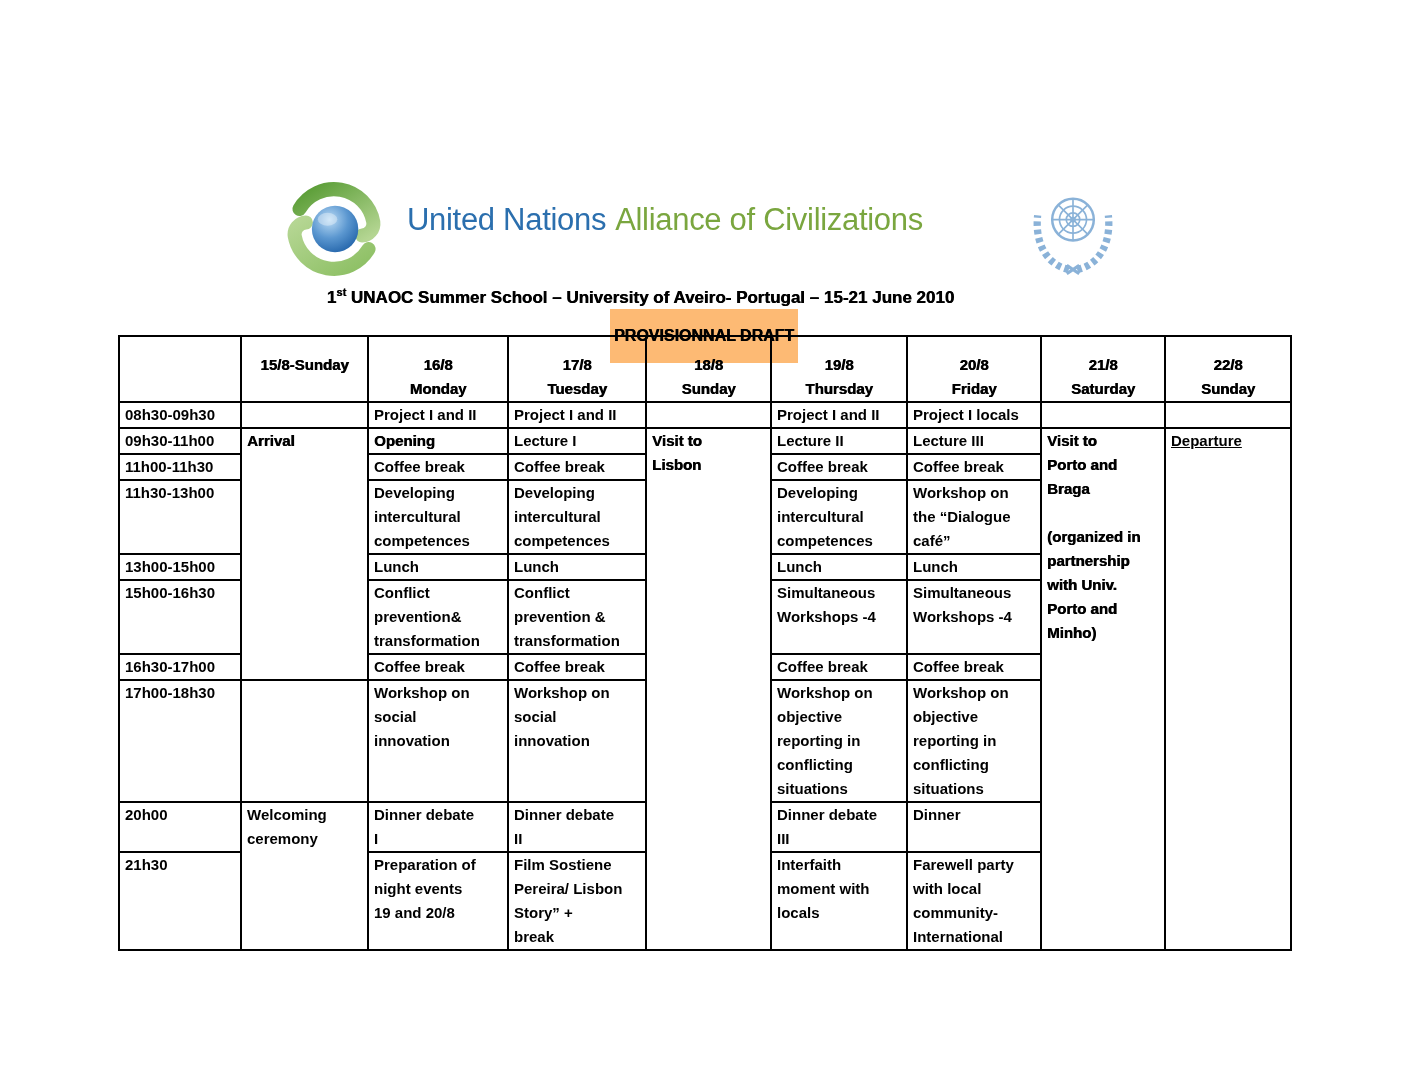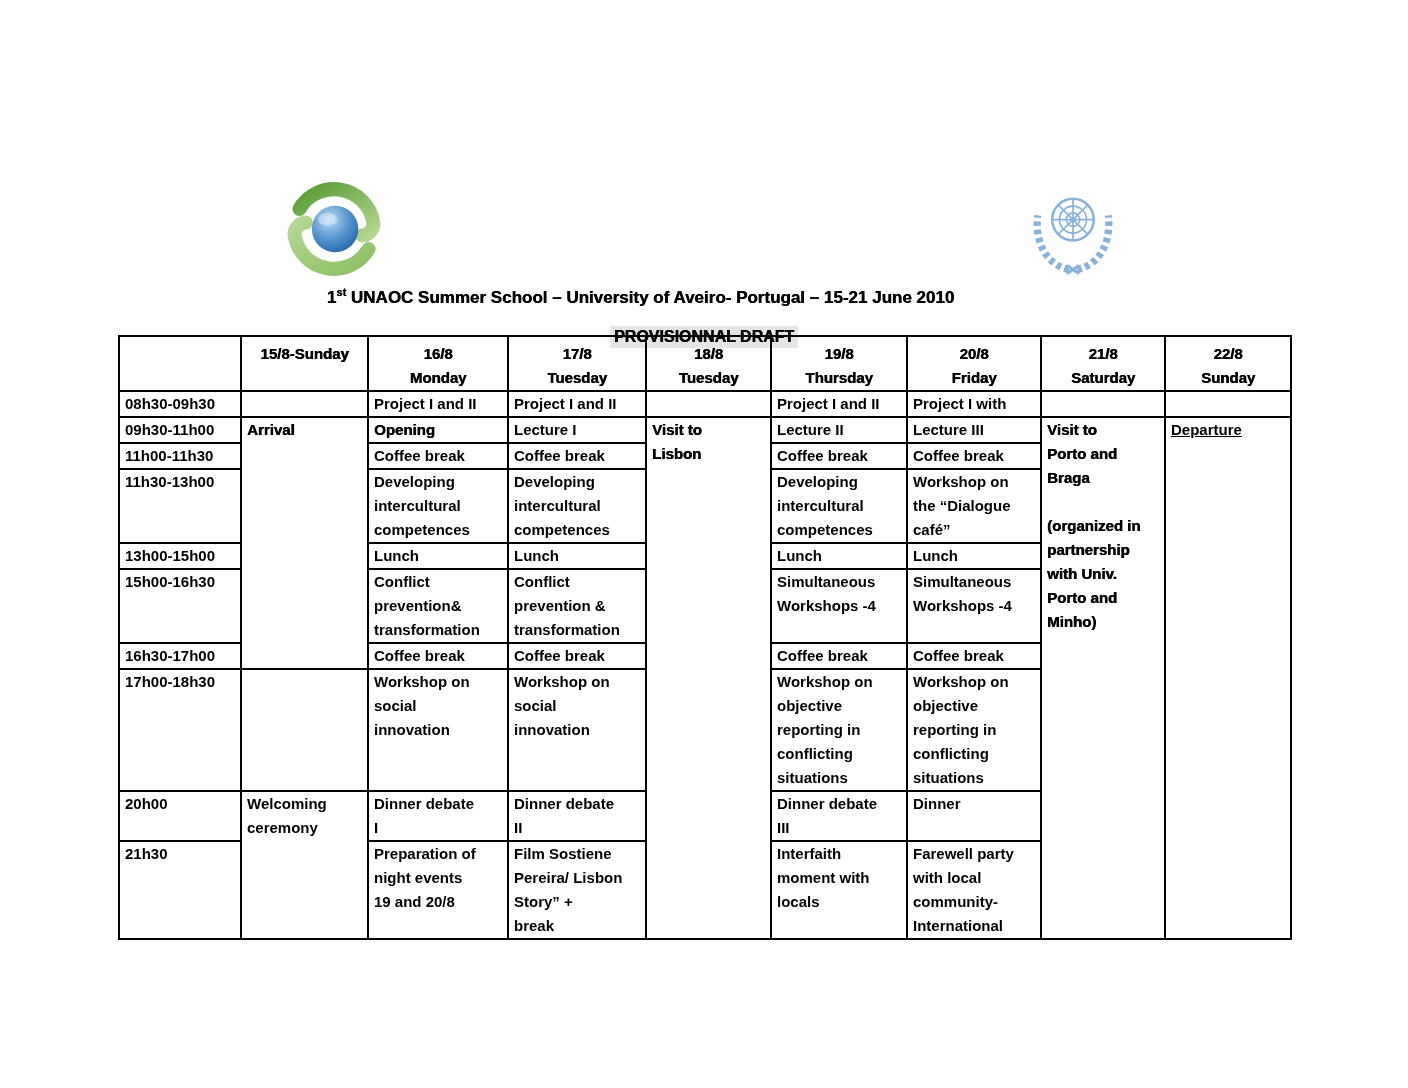--- a/index.html
+++ b/index.html
@@ -11,30 +11,30 @@
   
   .unaoc-logo{position:absolute;left:276px;top:175px;width:116px;height:108px;}
   .un-emblem{position:absolute;left:1018px;top:178px;width:110px;height:104px;}
   .brand{position:absolute;left:407px;top:202px;font-size:31px;letter-spacing:-0.3px;white-space:nowrap;font-weight:normal;}
   .brand-blue{color:#2b6fae;}
   .brand-green{color:#7aa63f;margin-left:9px;}
   .doc-title{position:absolute;left:0;top:286px;width:1281px;text-align:center;
     font-size:17px;font-weight:bold;text-shadow:0.5px 0 currentColor;}
   .doc-title sup{font-size:11px;}
   .draft-row{position:absolute;left:0;top:309px;width:1408px;text-align:center;}
-  .draft-badge{display:inline-block;background:#e5e5e5;color:#000;font-size:16px;
-    font-weight:bold;line-height:22px;padding:0 4px;text-shadow:0.5px 0 currentColor;margin-top:17px;}
+  .draft-badge{display:inline-block;background:#fdba74;color:#000;font-size:16px;
+    font-weight:bold;line-height:22px;padding:16px 4px;text-shadow:0.5px 0 currentColor;}
   
   table.schedule{position:absolute;left:118px;top:335px;border-collapse:collapse;table-layout:fixed;}
   .schedule td,.schedule th{
     border:2px solid #000;padding:0 5px;vertical-align:top;
     font-size:15px;line-height:24px;font-weight:bold;color:#000;
     white-space:pre-line;overflow:hidden;text-align:left;
   }
-  .schedule th{text-align:center;padding-top:5px;}
+  .schedule th{text-align:center;padding-top:16px;}
   tr.rh{height:50px} tr.r1{height:25px} tr.r2{height:25px} tr.r3{height:24px}
   tr.r4{height:73px} tr.r5{height:24px} tr.r6{height:73px} tr.r7{height:24px}
   tr.r8{height:122px} tr.r9{height:48px} tr.r10{height:94px}
   .tc{padding-left:7px;margin-top:6px;}
   .tc-eve{padding-left:12px;}
   .ctr{text-align:center;}
   .xb{text-shadow:0.6px 0 currentColor;}
   .light{font-weight:normal;}
   .pad-arrival{padding-top:66px;}
   .pad-lisbon{padding-top:70px;}
@@ -61,20 +61,23 @@
         <stop offset="0.5" stop-color="#5b97d0"></stop>
         <stop offset="1" stop-color="#1d5fa6"></stop>
       </radialGradient>
     </defs>
     <path d="M 18 31.5 A 37 37 0 0 1 86.4 43.6 A 11 11 0 0 1 76 56" fill="none" stroke="url(#gr1)" stroke-width="13" stroke-linecap="round"></path>
     <path d="M 82 68.5 A 37 37 0 0 1 13.6 56.4 A 11 11 0 0 1 24 44" fill="none" stroke="url(#gr2)" stroke-width="13" stroke-linecap="round"></path>
     <circle cx="51" cy="50" r="21.5" fill="url(#sph)"></circle>
     <ellipse cx="44" cy="41" rx="9" ry="6" fill="#ffffff" opacity="0.35"></ellipse>
   </svg>
 
+  <div class="brand">
+    <span class="brand-blue">United Nations</span><span class="brand-green">Alliance of Civilizations</span>
+  </div>
 
   <svg class="un-emblem" viewBox="0 0 100 100">
     <g stroke="#8ab2d8" fill="none">
       <circle cx="50" cy="40" r="20" stroke-width="2.4"></circle>
       <circle cx="50" cy="40" r="13" stroke-width="1.6"></circle>
       <circle cx="50" cy="40" r="6.5" stroke-width="1.6"></circle>
       <g stroke-width="1.6">
         <line x1="50" y1="20" x2="50" y2="60"></line>
         <line x1="30" y1="40" x2="70" y2="40"></line>
         <line x1="36" y1="26" x2="64" y2="54"></line>
@@ -110,39 +113,39 @@
 
     <tbody>
         <tr class="rh">
       <th></th>
       <th class="xb">15/8-Sunday</th>
       <th class="xb">16/8
 Monday</th>
       <th class="xb">17/8
 Tuesday</th>
       <th class="xb">18/8
-Tuesday</th>
+Sunday</th>
       <th class="xb">19/8
 Thursday</th>
       <th class="xb">20/8
 Friday</th>
       <th class="xb">21/8
 Saturday</th>
       <th class="xb">22/8
 Sunday</th>
     </tr>
 
     <tr class="r1">
       <td class="tc">08h30-09h30</td>
       <td></td>
       <td>Project I and II</td>
       <td>Project I and II</td>
       <td></td>
       <td>Project I and II</td>
-      <td>Project I with</td>
+      <td>Project I locals</td>
       <td></td>
       <td></td>
     </tr>
 
     <tr class="r2">
       <td class="tc">09h30-11h00</td>
       <td rowspan="6" class="xb pad-arrival">Arrival</td>
       <td class="ctr xb">Opening</td>
       <td>Lecture I</td>
       <td rowspan="9" class="xb pad-lisbon">Visit to

